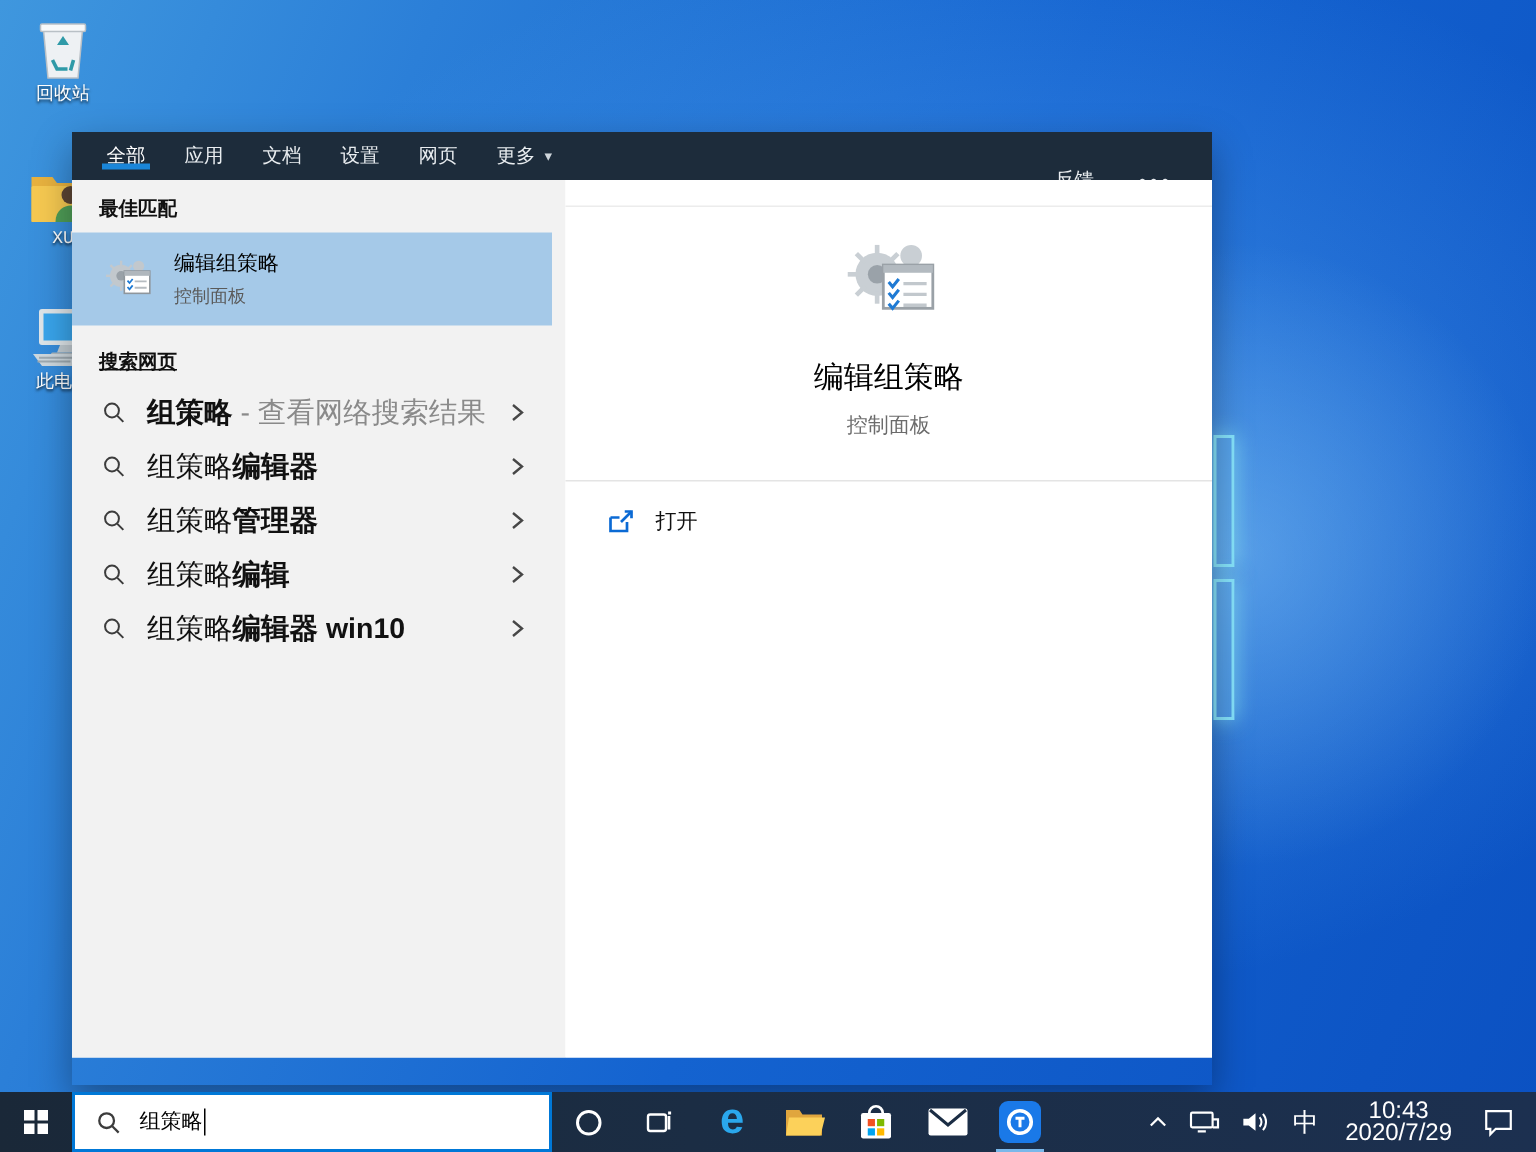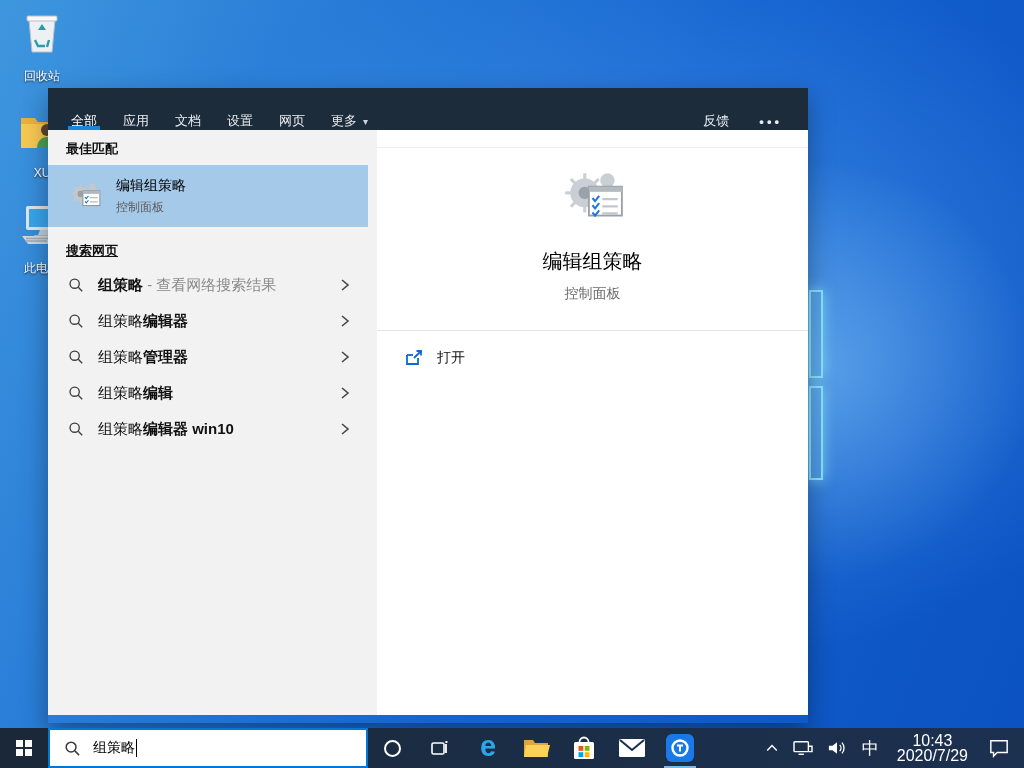--- a/index.html
+++ b/index.html
@@ -15,50 +15,50 @@
     background:radial-gradient(circle, rgba(160,220,255,.38), rgba(160,220,255,0) 70%); }
   .logo-pane { position:absolute; left:809px; width:14px;
     background:rgba(110,190,245,.38); border:2px solid rgba(140,235,255,.9);
     box-shadow:0 0 14px rgba(140,235,255,.8); }
   .pane1 { top:290px; height:88px; }
   .pane2 { top:386px; height:94px; }
 
   
   .dicon { position:absolute; width:72px; text-align:center; }
   .dicon .glyph { display:flex; justify-content:center; align-items:flex-end; height:46px; }
-  .dicon .dlabel { margin-top:14px; font-size:12px; color:#fff; text-shadow:0 1px 2px rgba(0,0,0,.8); }
+  .dicon .dlabel { margin-top:0; font-size:12px; color:#fff; text-shadow:0 1px 2px rgba(0,0,0,.8);font-family:Liberation Mono, monospace; }
   #icon-recycle { left:6px; top:8px; }
   #icon-xu      { left:6px; top:106px; }
   #icon-pc      { left:6px; top:200px; }
 
   
   .flyout { position:absolute; left:48px; top:88px; width:760px; height:635px;
     box-shadow:0 10px 24px rgba(0,0,0,.35); }
-  .fly-header { display:flex; align-items:flex-end; height:42px; background:#1d2c3b; color:#e9edf0;gap:12px; }
+  .fly-header { display:flex; align-items:center; height:32px; background:#1d2c3b; color:#e9edf0;gap:12px; }
   .tabs { display:flex; padding-left:10px; }
   .tab { display:flex; align-items:center; gap:6px; padding:0 13px; font-size:13px; cursor:default; position:relative; }
   .tab.active { color:#fff; }
   .tab.active::after { content:""; position:absolute; left:10px; right:10px; bottom:0; height:4px; background:#1a86d9; }
   .tab .caret { font-size:10px; color:#cfd6db; }
   .header-right { margin-left:auto; display:flex; align-items:center; gap:30px; padding-right:26px; font-size:13px;margin-top:32px; }
   .ellipsis-btn { letter-spacing:3px; font-weight:bold; }
 
   .fly-body { display:flex; height:585px; background:#fff;justify-content:flex-end; }
   .left-panel { width:329px; background:#f2f2f2; position:relative; }
   .section-label { padding:10px 18px 7px; font-size:13px; font-weight:bold; color:#111; }
   .section-label.web { padding-top:15px;text-decoration:underline; }
 
   .best-row { height:62px; width:320px; background:#a5c9e8; display:flex; align-items:center; padding-left:20px; }
   .best-texts { margin-left:14px; }
   .best-title { font-size:14px; color:#000; }
   .best-sub { font-size:12px; color:#5a5a5a; margin-top:4px; }
 
   .sugg-row { height:36px; width:329px; display:flex; align-items:center; padding:0 26px 0 20px; }
   .sugg-row svg.mag { flex:none; }
-  .sugg-text { margin-left:14px; font-size:15px; color:#111; white-space:nowrap; }
+  .sugg-text { margin-left:14px; font-size:19px; color:#111; white-space:nowrap; }
   .sugg-text .b { font-weight:bold; }
   .sugg-text .gray { color:#8a8a8a; }
   .sugg-row .chev { margin-left:auto; }
 
   .right-panel { flex:1; background:#fff; position:relative; }
   .right-hairline { position:absolute; left:0; right:0; top:17px; height:1px; background:#ececec; }
   .preview-top { display:flex; flex-direction:column; align-items:center; padding-top:34px; padding-bottom:27px; border-bottom:1px solid #e4e4e4; }
   .preview-title { margin-top:18px; font-size:20px; color:#000; }
   .preview-sub { margin-top:10px; font-size:14px; color:#6b6b6b; }
   .open-row { display:flex; align-items:center; gap:14px; padding:18px 0 0 28px; font-size:14px; color:#111; }

